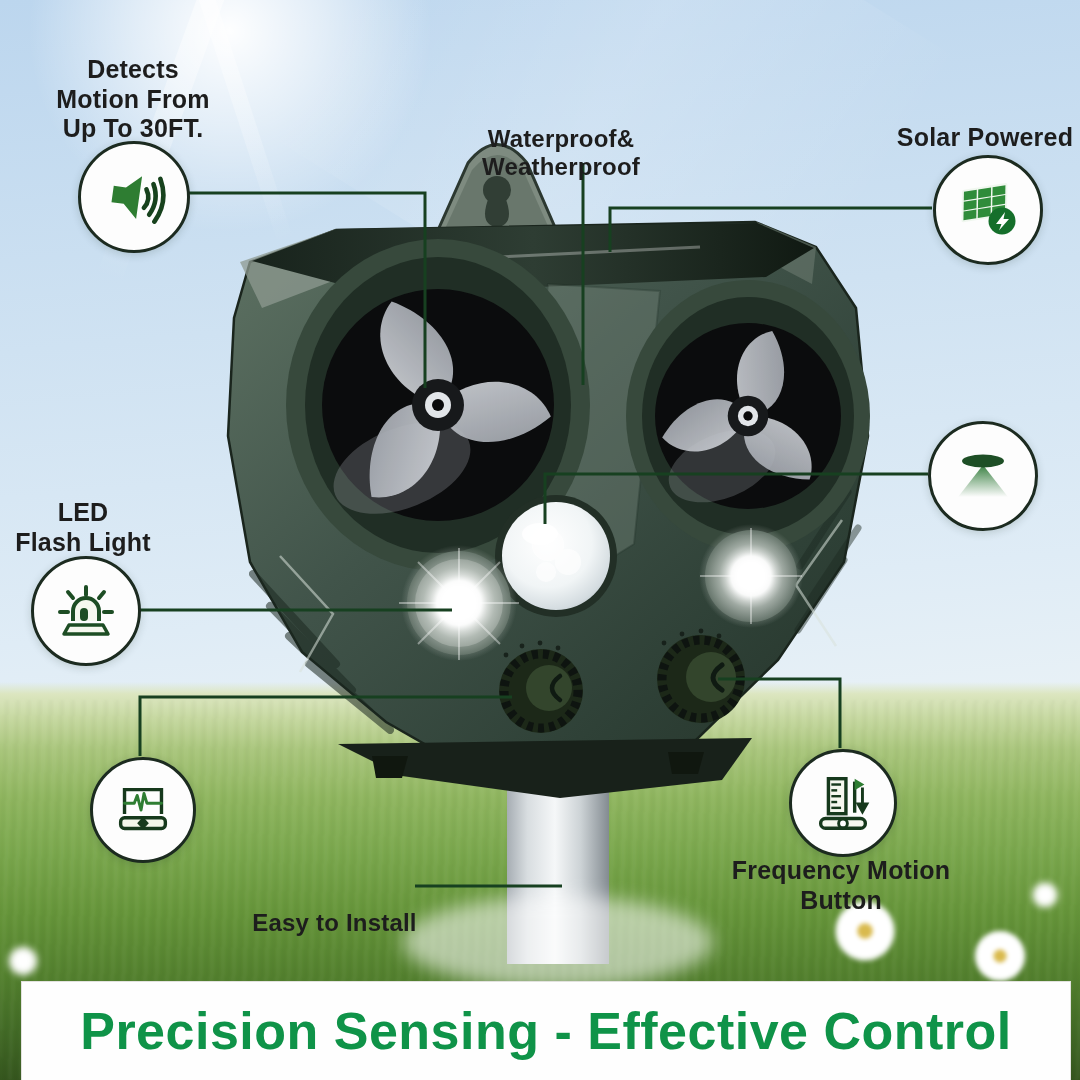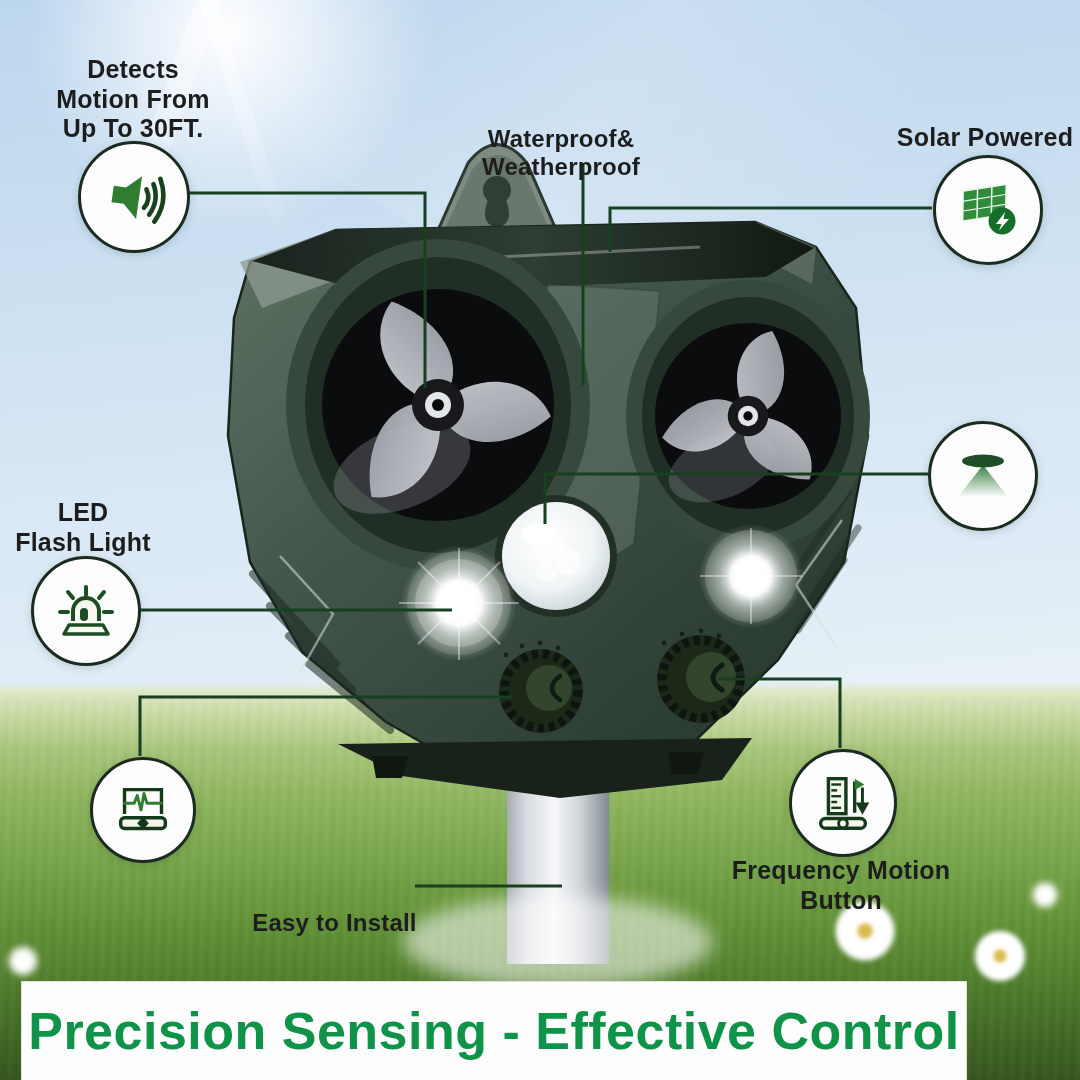--- a/index.html
+++ b/index.html
@@ -23,21 +23,21 @@
     background:repeating-linear-gradient(92deg,rgba(255,255,255,.10) 0 2px,rgba(0,0,0,0) 2px 6px,rgba(0,0,0,.07) 6px 8px,rgba(0,0,0,0) 8px 11px);}
   .daisy{position:absolute;border-radius:50%;filter:blur(2px);
     background:radial-gradient(circle,#d9ba4e 0 15%,#ffffff 18% 58%,rgba(255,255,255,0) 68%);}
   .blob{position:absolute;border-radius:50%;filter:blur(3px);
     background:radial-gradient(circle,#ffffff 0 45%,rgba(255,255,255,0) 70%);}
   .scene-svg{position:absolute;left:0;top:0;z-index:4;}
   .callout-circle{position:absolute;z-index:5;background:#fdfdfd;border:3.5px solid #1c2b20;border-radius:50%;
     display:flex;align-items:center;justify-content:center;box-shadow:0 2px 8px rgba(30,50,40,.18);}
   .label{position:absolute;z-index:5;color:#1d1d1d;font-weight:600;text-align:center;
     white-space:pre-line;line-height:1.18;letter-spacing:.2px;}
-  .banner{position:absolute;z-index:6;left:22px;width:944px;top:982px;height:98px;background:#fefefe;
+  .banner{position:absolute;z-index:6;left:22px;width:1048px;top:982px;height:98px;background:#fefefe;
     box-shadow:0 0 0 1px #e2e2de;display:flex;align-items:center;justify-content:center;}
   .banner-text{color:#0f9348;font-weight:700;font-size:52px;white-space:nowrap;letter-spacing:.5px;}
 </style>
 </head>
 <body>
 
 <div class="stage">
 
   <div class="sun"></div>
   <div class="ray ray1"></div>

